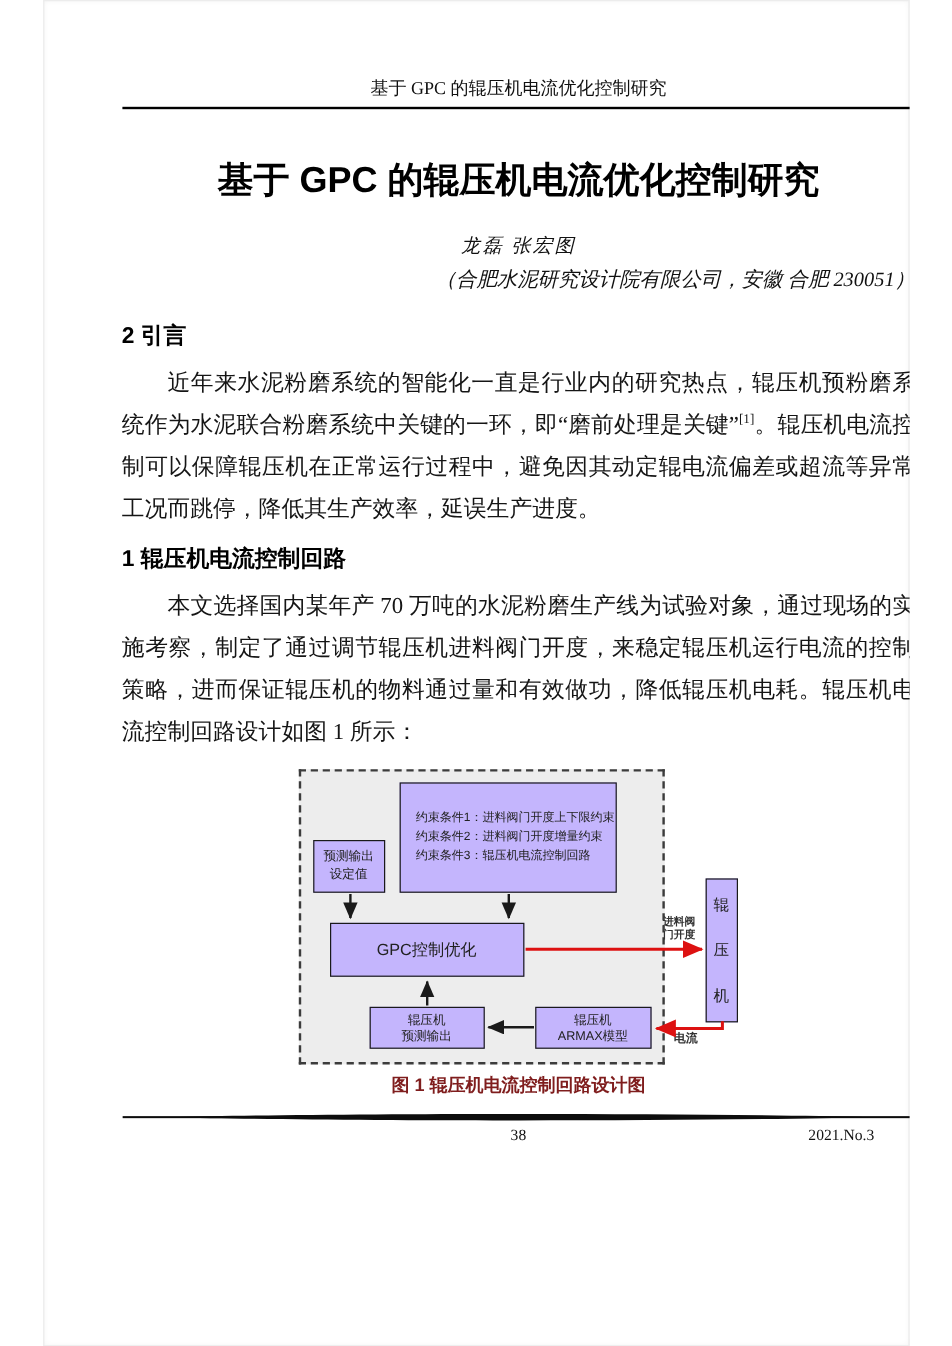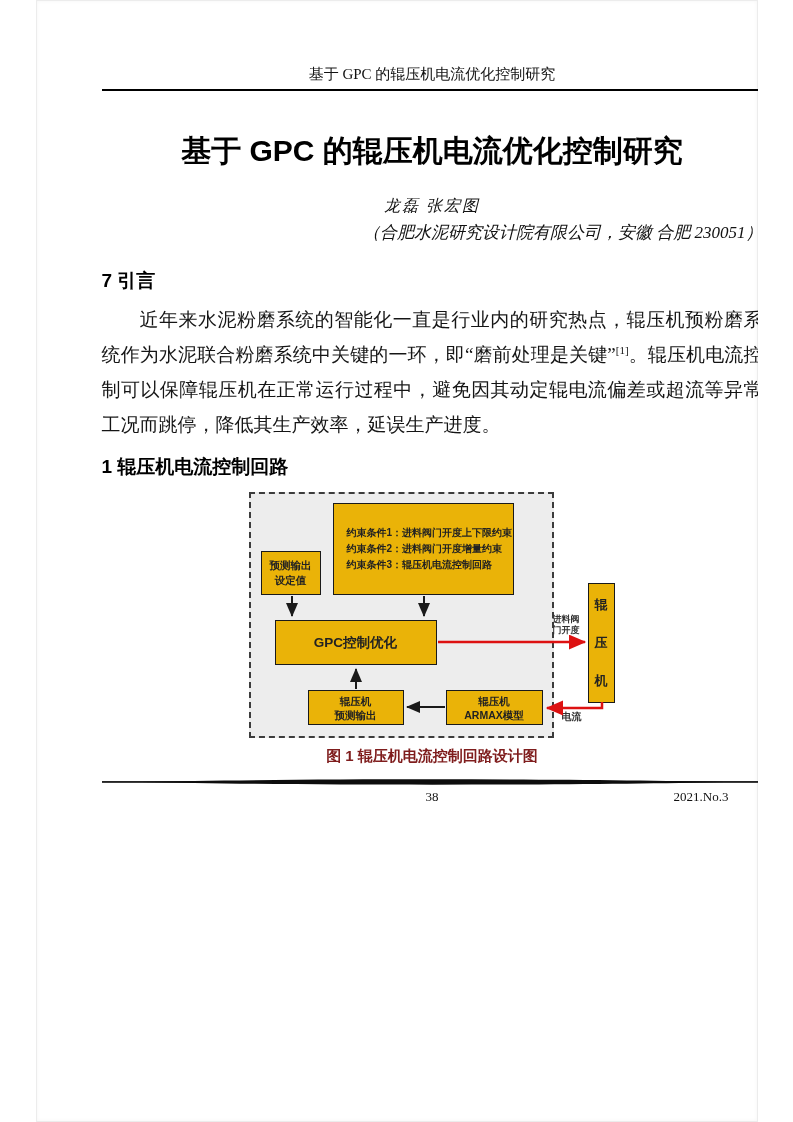--- a/index.html
+++ b/index.html
@@ -51,23 +51,23 @@
     position:relative;margin-top:8px;margin-left:114px;
     width:440px;height:258px;
     font-family:"Liberation Sans","DejaVu Sans",sans-serif;
   }
   .dashed-area{
     position:absolute;left:33px;top:5px;width:305px;height:246px;
     background:#ededed;border:2px dashed #3c3c3c;box-sizing:border-box;
   }
   .fbox{
     position:absolute;box-sizing:border-box;
-    background:#eab308;border:1.7px solid #1a1a1a;
+    background:#c4b5fd;border:1.7px solid #1a1a1a;
     display:flex;align-items:center;justify-content:center;
-    text-align:center;font-weight:700;color:#222;white-space:pre-line;
+    text-align:center;font-weight:400;color:#222;white-space:pre-line;
   }
   .fbox.setpoint{left:45px;top:64px;width:60px;height:44px;font-size:10.5px;line-height:15px;}
   .fbox.constraints{
     left:117px;top:16px;width:181px;height:92px;
     flex-direction:column;align-items:flex-start;justify-content:center;
     padding-left:13px;text-align:left;font-size:10px;line-height:16px;
   }
   .fbox.gpc{left:59px;top:133px;width:162px;height:45px;font-size:13.5px;}
   .fbox.predict{left:92px;top:203px;width:96px;height:35px;font-size:10.5px;line-height:14px;}
   .fbox.armax{left:230px;top:203px;width:97px;height:35px;font-size:10.5px;line-height:14px;}
@@ -92,24 +92,25 @@
 <div class="page">
   <div class="content">
 
     <div class="running-head">基于 GPC 的辊压机电流优化控制研究</div>
     <div class="head-rule"></div>
 
     <h1 class="title">基于 GPC 的辊压机电流优化控制研究</h1>
     <div class="authors">龙磊 张宏图</div>
     <div class="affiliation">（合肥水泥研究设计院有限公司，安徽 合肥 230051）</div>
 
-    <h2 class="sec intro">7 引言</h2>
+    <h2 class="sec intro">2 引言</h2>
     <p class="body after-h"><span>近年来水泥粉磨系统的智能化一直是行业内的研究热点，辊压机预粉磨系统作为水泥联合粉磨系统中关键的一环，即“磨前处理是关键”</span><sup class="ref">[1]</sup><span>。辊压机电流控制可以保障辊压机在正常运行过程中，避免因其动定辊电流偏差或超流等异常工况而跳停，降低其生产效率，延误生产进度。</span></p>
 
     <h2 class="sec loop">1 辊压机电流控制回路</h2>
+    <p class="body after-h">本文选择国内某年产 70 万吨的水泥粉磨生产线为试验对象，通过现场的实施考察，制定了通过调节辊压机进料阀门开度，来稳定辊压机运行电流的控制策略，进而保证辊压机的物料通过量和有效做功，降低辊压机电耗。辊压机电流控制回路设计如图 1 所示：</p>
 
     <div class="figure">
       <div class="dashed-area"></div>
 
       <div class="fbox setpoint">预测输出
 设定值</div>
 
       <div class="fbox constraints">
         <div>约束条件1：进料阀门开度上下限约束</div>
         <div>约束条件2：进料阀门开度增量约束</div>

